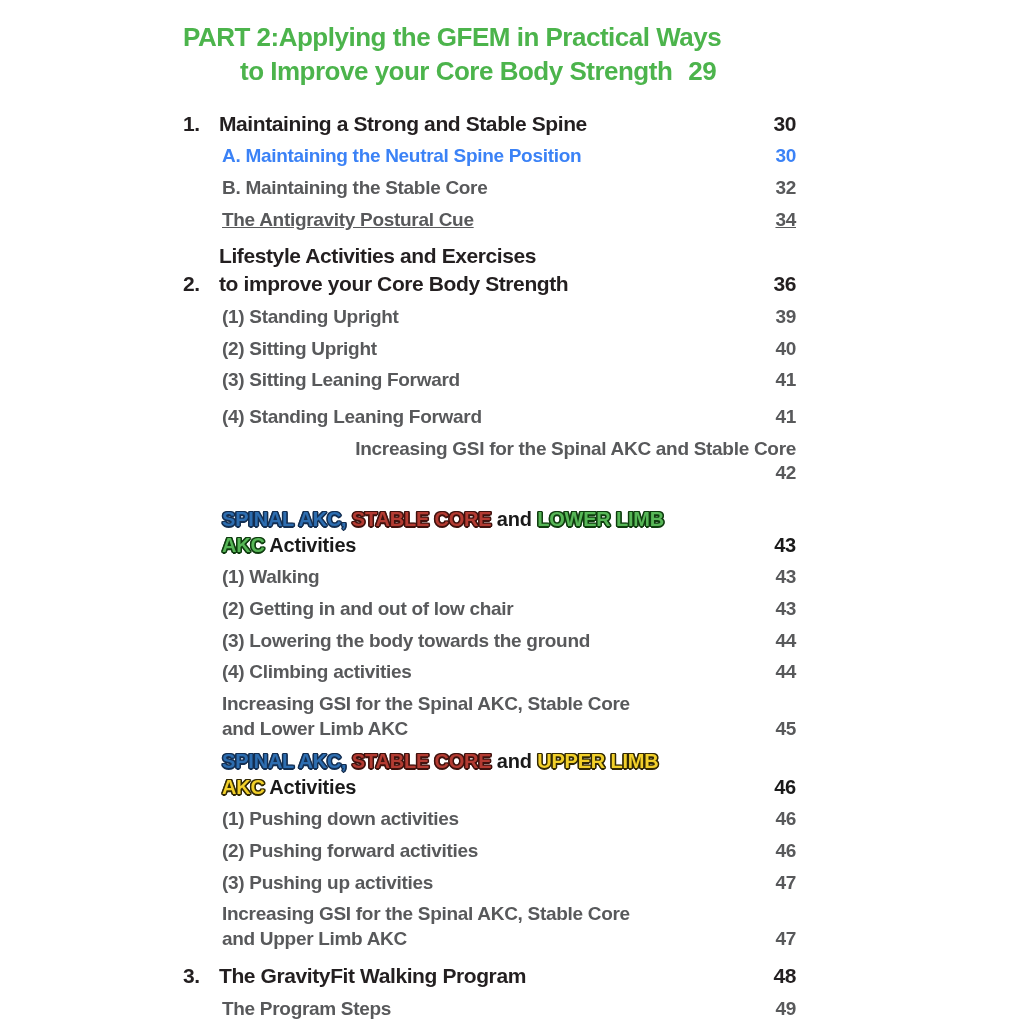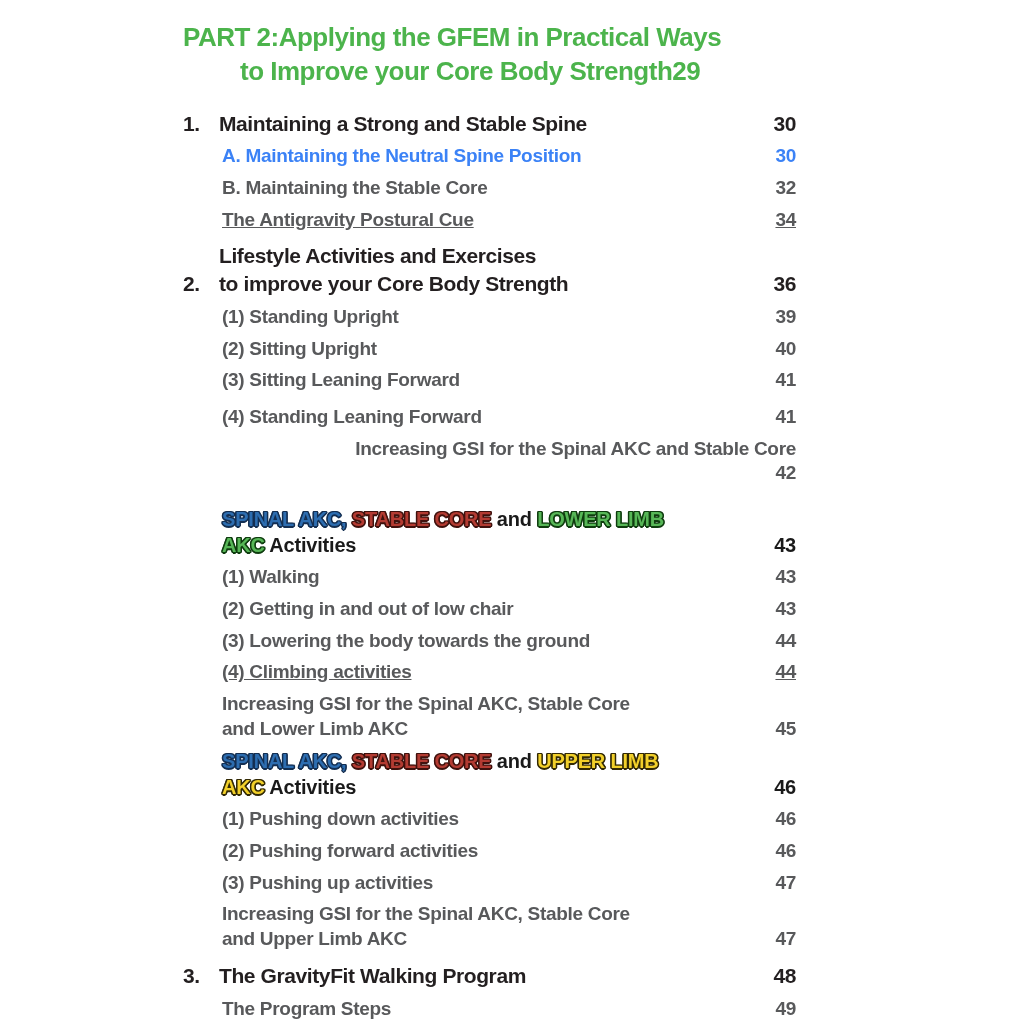--- a/index.html
+++ b/index.html
@@ -8,21 +8,21 @@
     font-family:"Liberation Sans","DejaVu Sans",sans-serif;font-weight:bold;
     -webkit-font-smoothing:antialiased;
   }
   .toc{position:absolute;left:183px;top:20px;width:613px;}
 
   
   .part-header{font-size:26px;line-height:1.32;letter-spacing:-0.5px;margin-bottom:21px;}
   .ph-line1{white-space:nowrap;}
   .ph-label{}
   .ph-line2{margin-left:57px;}
-  .ph-page{margin-left:0;}
+  .ph-page{margin-left:16px;}
 
   
   .row{display:flex;align-items:flex-end;margin-bottom:7px;}
   .row .text{flex:1;}
   .row .page{text-align:right;min-width:38px;flex:0 0 38px;}
 
   .section{font-size:21px;letter-spacing:-0.4px;line-height:1.32;margin-top:10px;}
   .section .num{width:36px;flex:0 0 36px;}
 
   .sub{font-size:19px;letter-spacing:-0.3px;line-height:1.3;}
@@ -133,21 +133,21 @@
           <div class="line"><span>(2) Getting in and out of low chair</span></div>
         </div>
         <span class="page">43</span>
       </div>
       <div class="row sub" style="color: rgb(88, 89, 91);">
         <div class="text">
           <div class="line"><span>(3) Lowering the body towards the ground</span></div>
         </div>
         <span class="page">44</span>
       </div>
-      <div class="row sub" style="color: rgb(88, 89, 91); text-decoration: underline;">
+      <div class="row sub" style="color: rgb(88, 89, 91);">
         <div class="text">
           <div class="line"><span>(4) Climbing activities</span></div>
         </div>
         <span class="page">44</span>
       </div>
       <div class="row sub" style="color: rgb(88, 89, 91);">
         <div class="text">
           <div class="line"><span>Increasing GSI for the Spinal AKC, Stable Core</span></div>
           <div class="line"><span>and Lower Limb AKC</span></div>
         </div>

